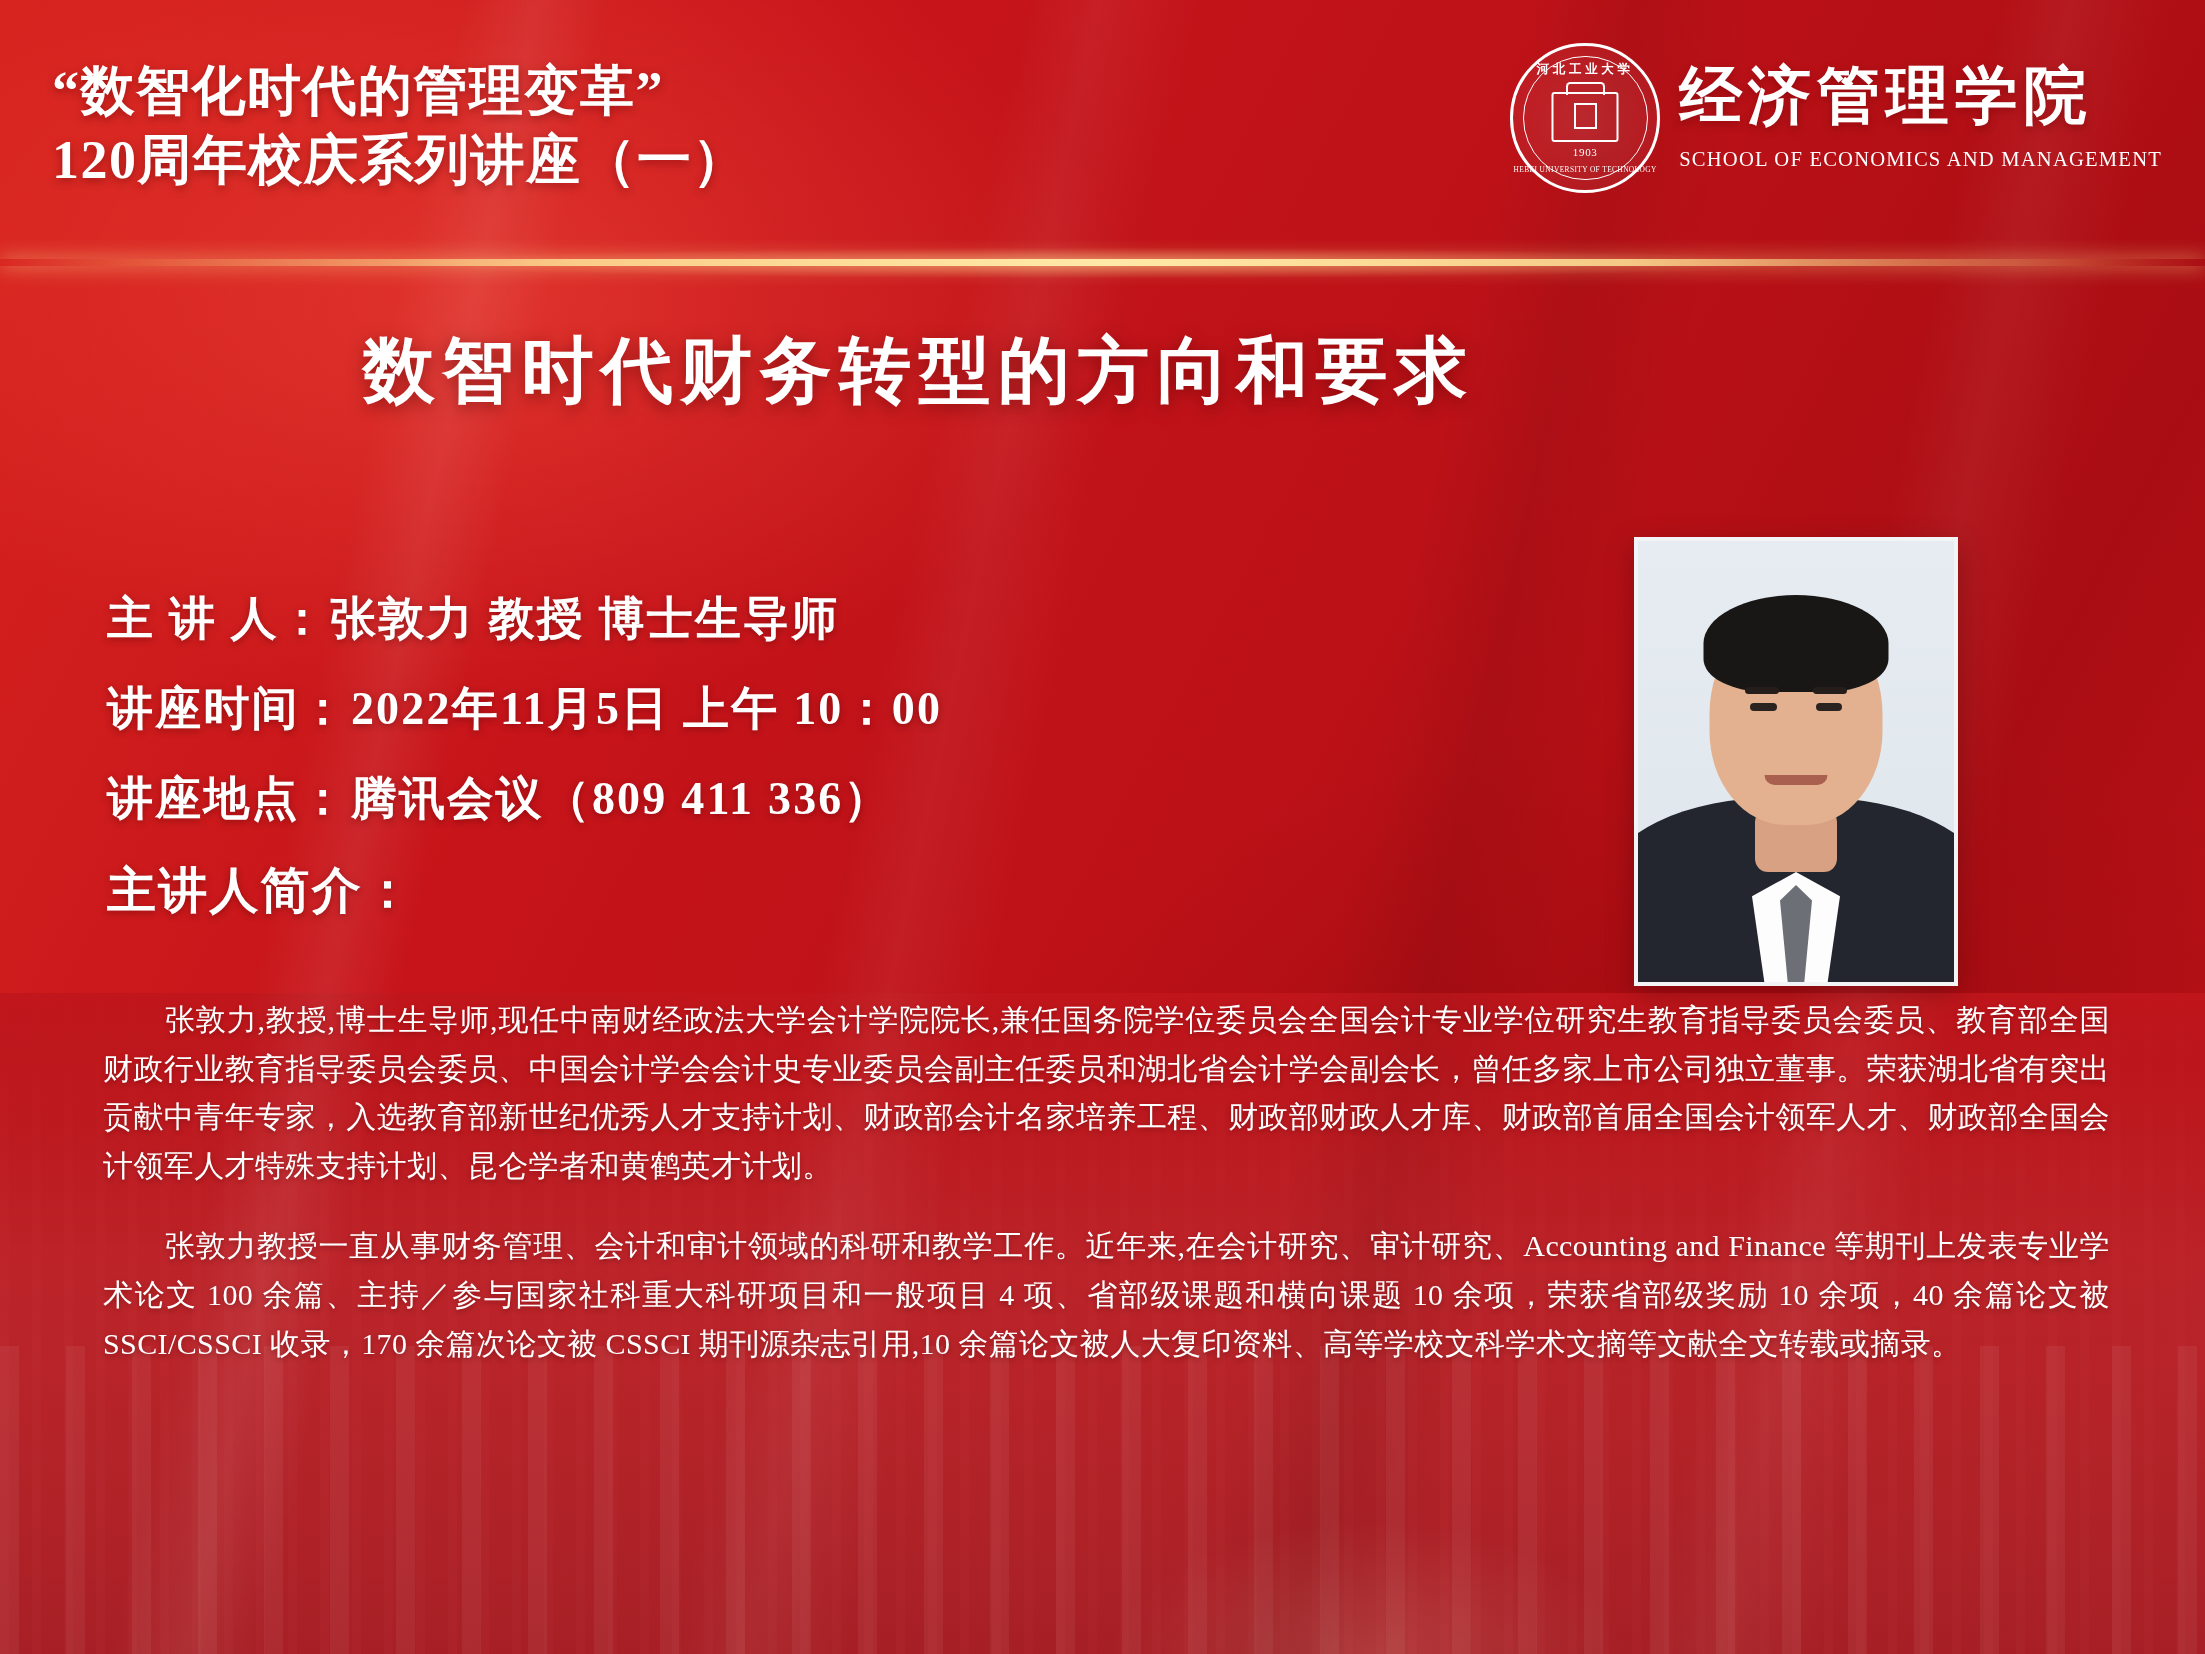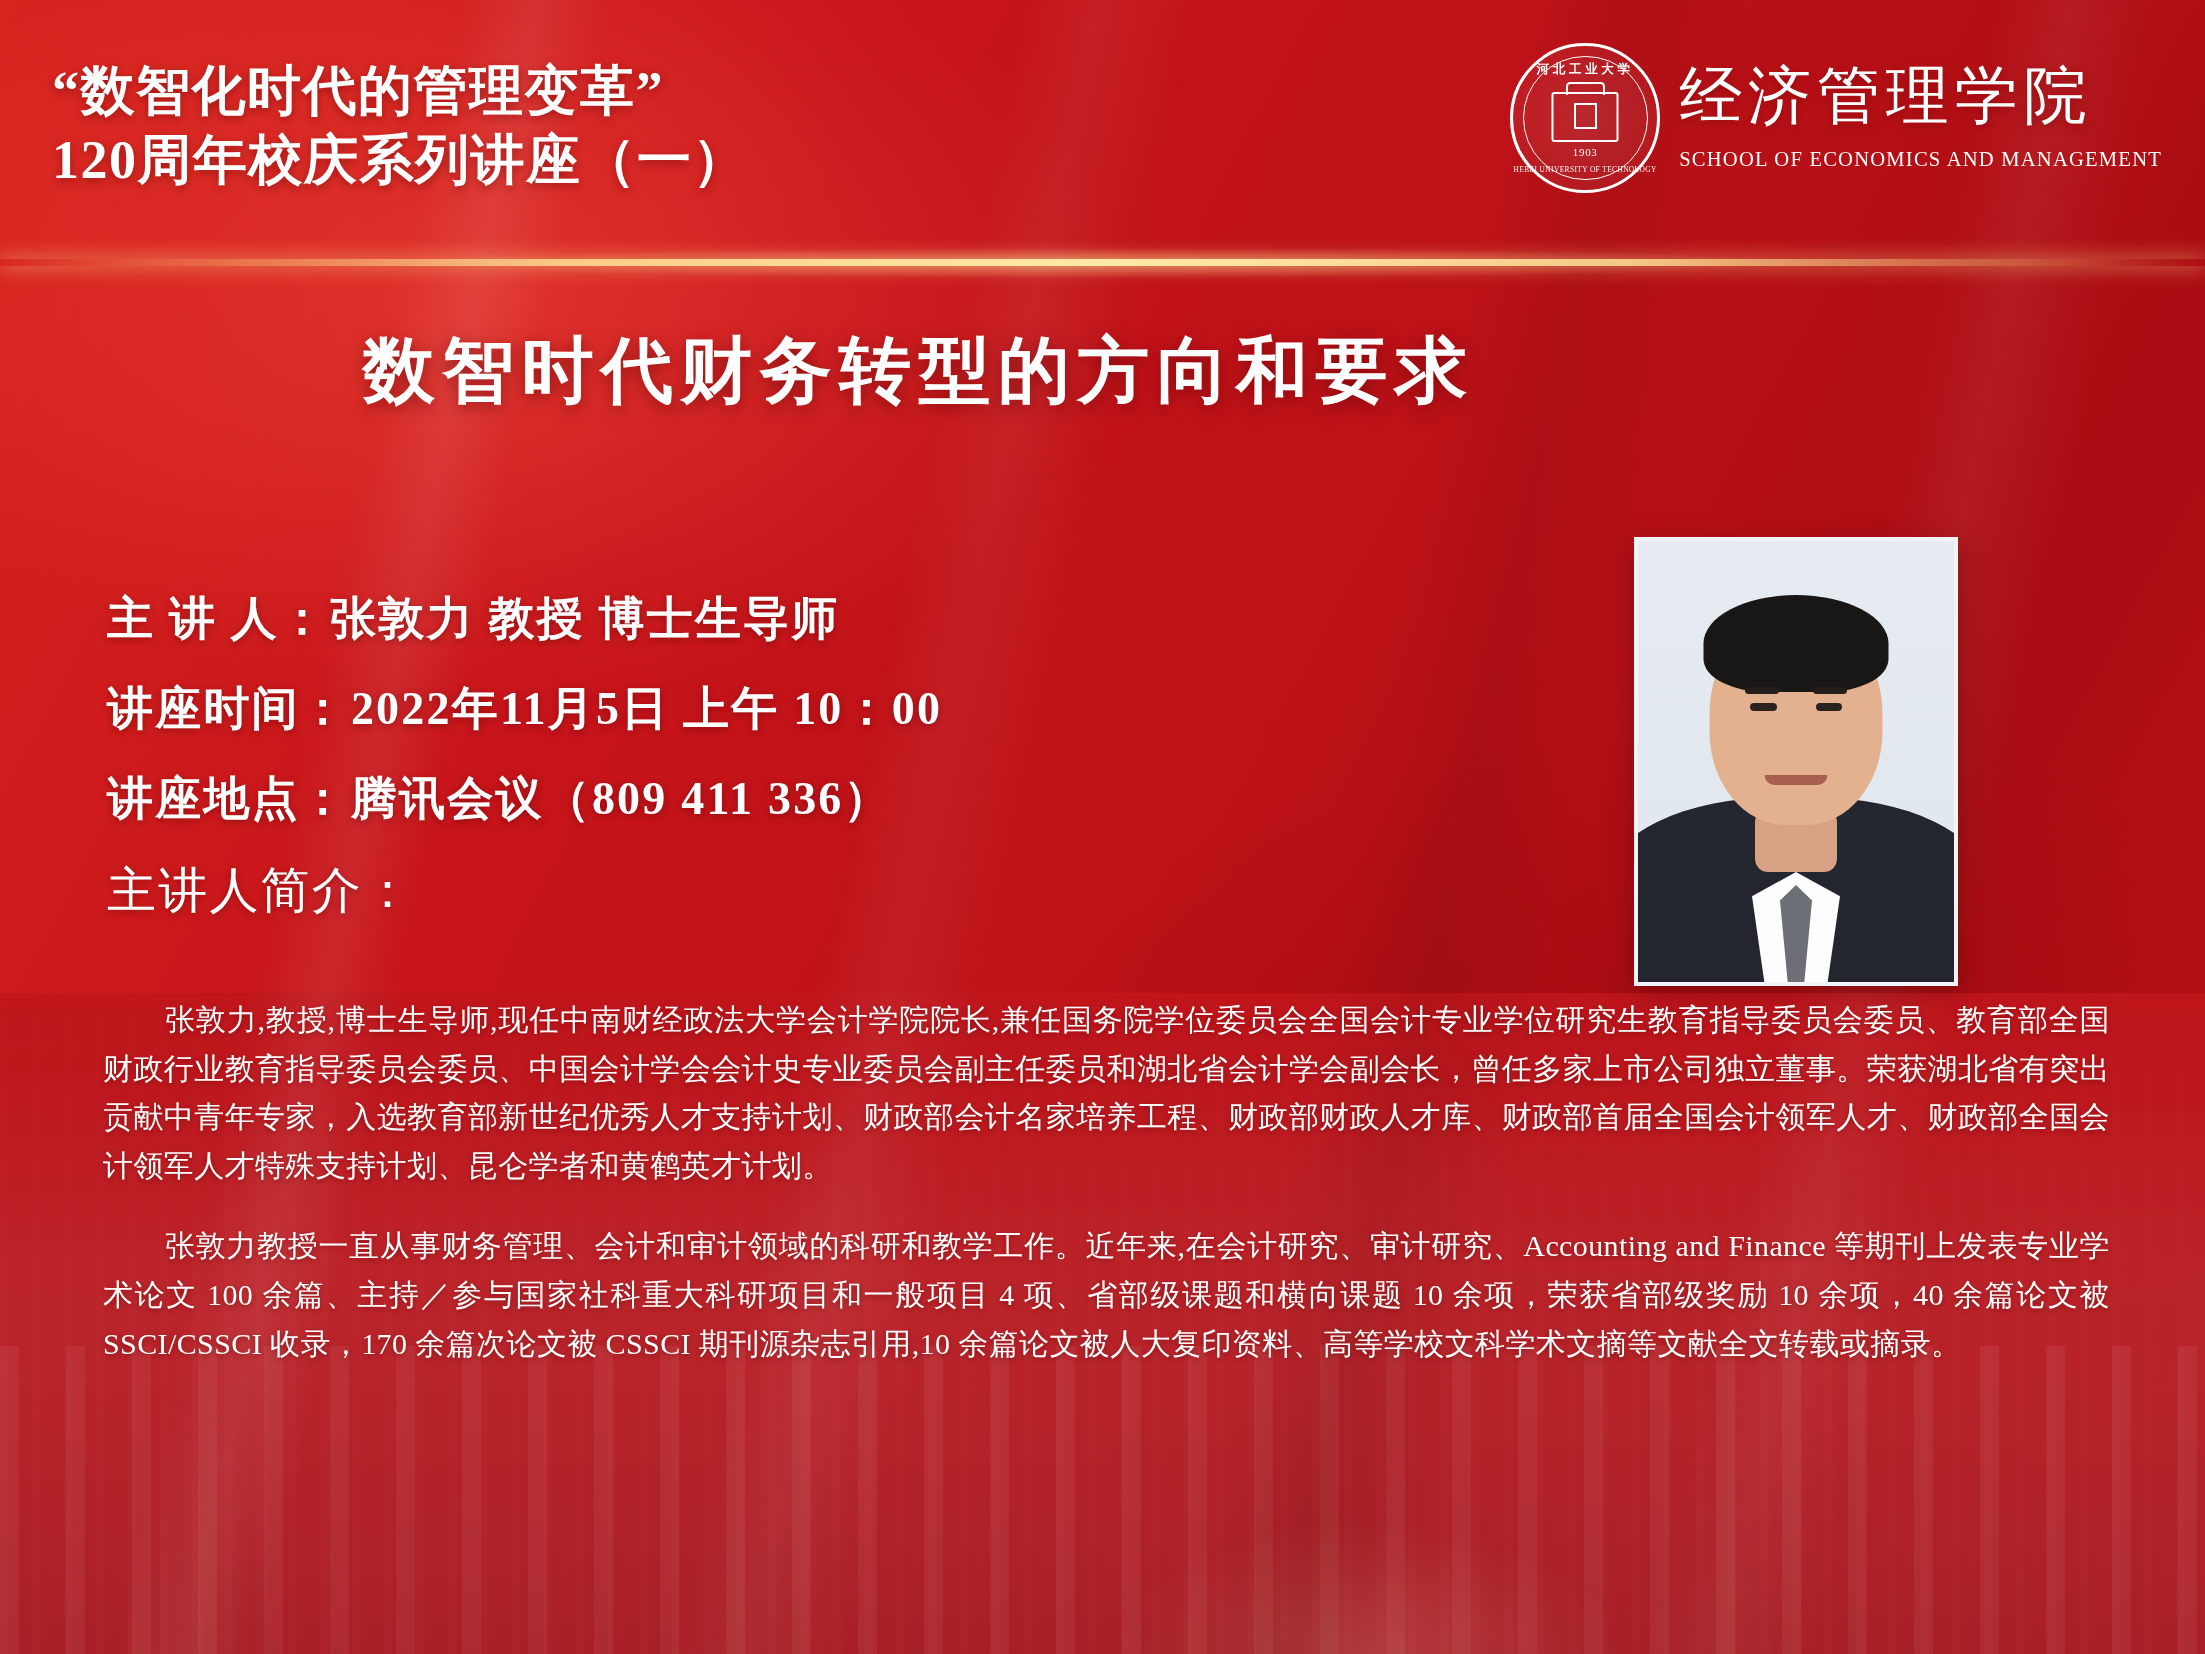--- a/index.html
+++ b/index.html
@@ -76,21 +76,21 @@
   }
   .brand-seal .seal-emblem:before{
     content:"";position:absolute;left:50%;top:-11.8px;transform:translateX(-50%);
     width:35px;height:10.3px;border:2.2px solid #fff;border-bottom:none;border-radius:4.4px 4.4px 0 0;
   }
   .brand-seal .seal-emblem:after{
     content:"";position:absolute;left:50%;top:8.8px;transform:translateX(-50%);
     width:19px;height:22px;border:2.2px solid #fff;
   }
   .brand-text{color:#fff;}
-  .brand-cn{font-size:63px;font-weight:normal;letter-spacing:5.9px;line-height:1;white-space:nowrap;
+  .brand-cn{font-size:63px;font-weight:bold;letter-spacing:5.9px;line-height:1;white-space:nowrap;
     text-shadow:0 2.9px 8.8px rgba(90,0,0,.4);}
   .brand-en{font-size:20.6px;letter-spacing:1.2px;margin-top:20px;white-space:nowrap;
     font-family:"Liberation Serif","DejaVu Serif",serif;}
 
   .gold-rule{
     position:absolute;left:0;top:259px;width:2205px;height:7.4px;
     background:linear-gradient(90deg,
       rgba(255,215,120,0) 0%,
       rgba(255,215,120,0.25) 6%,
       rgba(255,228,150,0.85) 26%,
@@ -112,21 +112,21 @@
     color:#fff;font-weight:bold;font-size:72px;letter-spacing:7.4px;
     text-shadow:0 4.4px 16px rgba(80,0,0,.5);
     font-family:"Liberation Serif","DejaVu Serif",serif;
   }
 
   
   .info{position:absolute;left:107px;top:588px;color:#fff;}
   .info-line{font-size:46px;font-weight:bold;letter-spacing:2.2px;margin-bottom:28px;white-space:nowrap;
     text-shadow:0 2.2px 7.4px rgba(80,0,0,.45);}
   .info-label{margin-right:2.9px;}
-  .intro-head{font-size:49px;font-weight:normal;letter-spacing:2.2px;margin-top:16px;
+  .intro-head{font-size:49px;font-weight:bold;letter-spacing:2.2px;margin-top:16px;
     text-shadow:0 2.2px 7.4px rgba(80,0,0,.45);}
 
   
   .portrait{
     position:absolute;right:247px;top:537px;width:316px;height:441px;
     background:#e9eef2;border:4.4px solid #f2f4f6;overflow:hidden;
     box-shadow:0 7.4px 25px rgba(60,0,0,.35);
   }
   .portrait .sky{position:absolute;inset:0;background:linear-gradient(180deg,#e6ecf1,#dfe6ec);}
   .portrait .suit{

